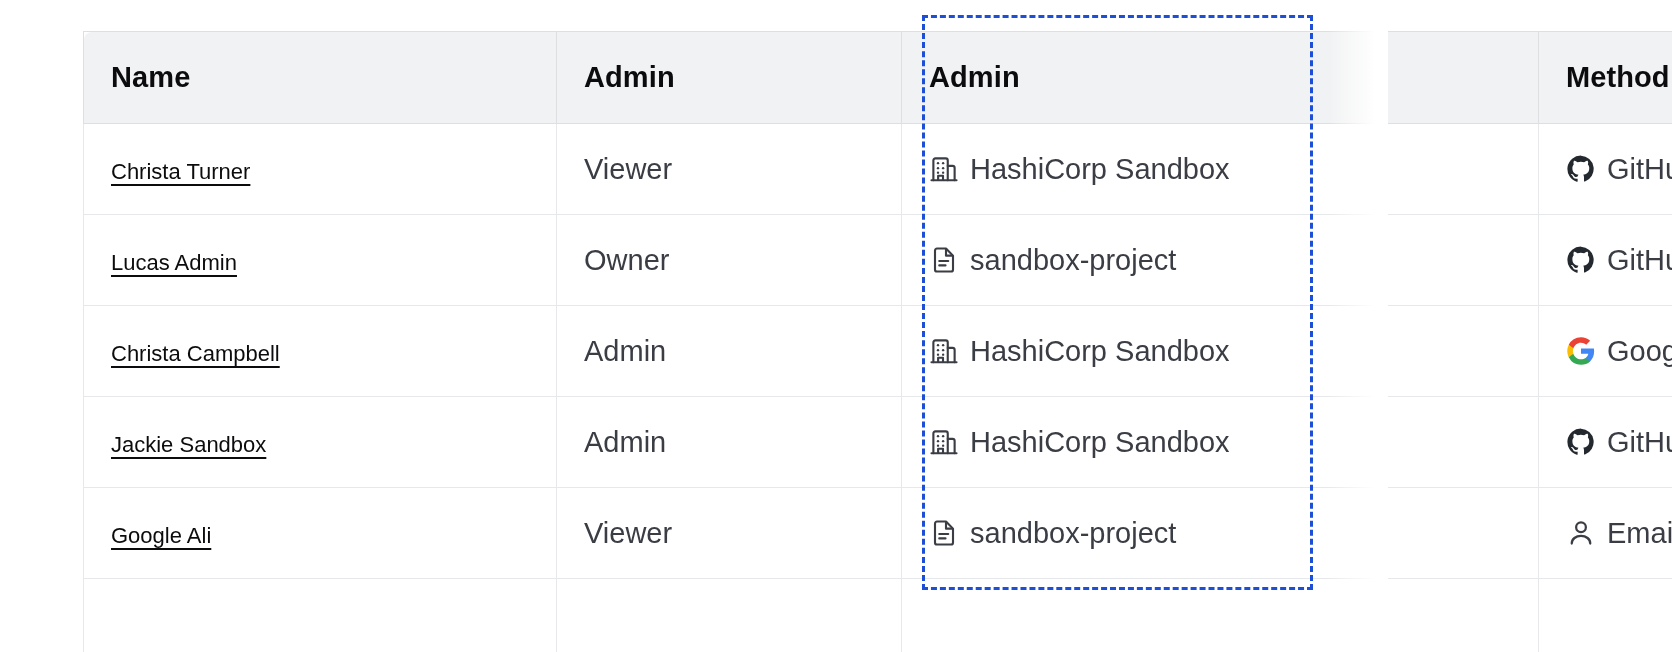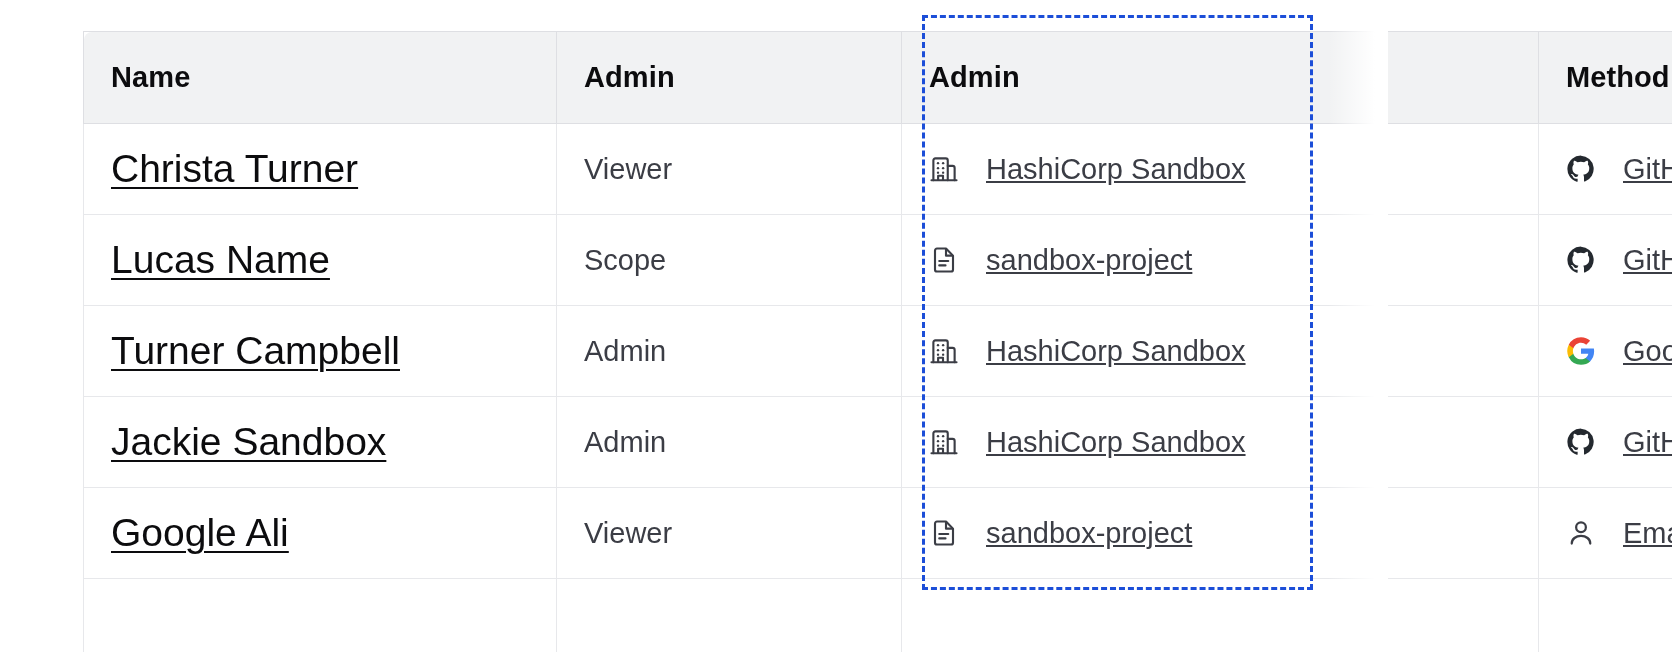--- a/index.html
+++ b/index.html
@@ -83,29 +83,28 @@
   tbody td:last-child { border-right: none; }
   tbody td.cell-name {
     border-left: 1px solid #e7e8eb;
   }
 
   .name-link {
     color: #0c0c0e;
     text-decoration: underline;
     text-underline-offset: 5px;
     text-decoration-thickness: 2px;
-    font-size: 39px;
+    font-size: 22px;
     cursor: pointer;
   }
 
   .cell-inner {
     display: flex;
     align-items: center;
-    gap: 27px;
-    text-decoration: underline;
+    gap: 11px;
   }
   .cell-inner .label { line-height: 1; }
 
   .icon {
     display: inline-flex;
     align-items: center;
     justify-content: center;
     flex: 0 0 auto;
     width: 30px;
     height: 30px;
@@ -190,23 +189,23 @@
                   <path fill="#24292f" d="M12 1.3A10.7 10.7 0 0 0 8.6 22.2c.5.1.7-.2.7-.5v-2c-3 .6-3.6-1.4-3.6-1.4-.5-1.2-1.2-1.6-1.2-1.6-1-.7.1-.7.1-.7 1 .1 1.6 1.1 1.6 1.1 1 1.7 2.5 1.2 3.1.9.1-.7.4-1.2.7-1.5-2.4-.3-4.9-1.2-4.9-5.3 0-1.2.4-2.1 1.1-2.9-.1-.3-.5-1.4.1-2.8 0 0 .9-.3 2.9 1.1a10 10 0 0 1 5.3 0c2-1.4 2.9-1.1 2.9-1.1.6 1.4.2 2.5.1 2.8.7.8 1.1 1.7 1.1 2.9 0 4.1-2.5 5-4.9 5.3.4.3.7 1 .7 2v3c0 .3.2.6.8.5A10.7 10.7 0 0 0 12 1.3Z"></path>
                 </svg>
               </span>
               <span class="label">GitHub</span>
             </span>
           </td>
         </tr>
 
         <tr>
           <td class="cell-name">
-            <span class="name-link">Lucas Name</span>
-          </td>
-          <td>Scope</td>
+            <span class="name-link">Lucas Admin</span>
+          </td>
+          <td>Owner</td>
           <td>
             <span class="cell-inner">
               <span class="icon">
                 <svg width="30" height="30" viewBox="0 0 24 24" fill="none">
                   <path d="M13.6 2.8H6.4c-.9 0-1.6.8-1.6 1.7v15c0 .9.7 1.7 1.6 1.7h11.2c.9 0 1.6-.8 1.6-1.7V8.5l-5.6-5.7Z" stroke="#3b3d45" stroke-width="1.7" stroke-linejoin="round"></path>
                   <path d="M13.6 2.8v5.7h5.6" stroke="#3b3d45" stroke-width="1.7" stroke-linejoin="round"></path>
                   <path d="M8.2 12.8h7.2M8.2 16.3h5" stroke="#3b3d45" stroke-width="1.7" stroke-linecap="round"></path>
                 </svg>
               </span>
               <span class="label">sandbox-project</span>
@@ -219,21 +218,21 @@
                   <path fill="#24292f" d="M12 1.3A10.7 10.7 0 0 0 8.6 22.2c.5.1.7-.2.7-.5v-2c-3 .6-3.6-1.4-3.6-1.4-.5-1.2-1.2-1.6-1.2-1.6-1-.7.1-.7.1-.7 1 .1 1.6 1.1 1.6 1.1 1 1.7 2.5 1.2 3.1.9.1-.7.4-1.2.7-1.5-2.4-.3-4.9-1.2-4.9-5.3 0-1.2.4-2.1 1.1-2.9-.1-.3-.5-1.4.1-2.8 0 0 .9-.3 2.9 1.1a10 10 0 0 1 5.3 0c2-1.4 2.9-1.1 2.9-1.1.6 1.4.2 2.5.1 2.8.7.8 1.1 1.7 1.1 2.9 0 4.1-2.5 5-4.9 5.3.4.3.7 1 .7 2v3c0 .3.2.6.8.5A10.7 10.7 0 0 0 12 1.3Z"></path>
                 </svg>
               </span>
               <span class="label">GitHub</span>
             </span>
           </td>
         </tr>
 
         <tr>
           <td class="cell-name">
-            <span class="name-link">Turner Campbell</span>
+            <span class="name-link">Christa Campbell</span>
           </td>
           <td>Admin</td>
           <td>
             <span class="cell-inner">
               <span class="icon">
                 <svg width="30" height="30" viewBox="0 0 24 24" fill="none">
                   <path d="M3.5 21V5.2c0-.9.7-1.7 1.6-1.7h8.3c.9 0 1.6.8 1.6 1.7V21" stroke="#3b3d45" stroke-width="1.7" stroke-linecap="round"></path>
                   <path d="M15 9.5h3.9c.9 0 1.6.8 1.6 1.7V21" stroke="#3b3d45" stroke-width="1.7" stroke-linecap="round"></path>
                   <path d="M2 21h20" stroke="#3b3d45" stroke-width="1.7" stroke-linecap="round"></path>
                   <path d="M7.3 21v-3.6h3.9V21" stroke="#3b3d45" stroke-width="1.7" stroke-linejoin="round"></path>

